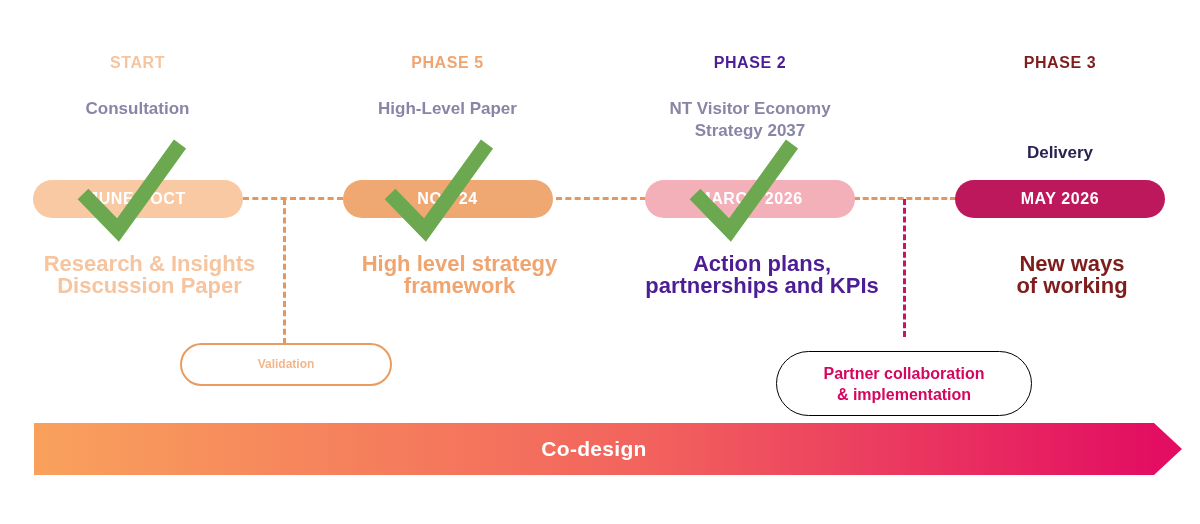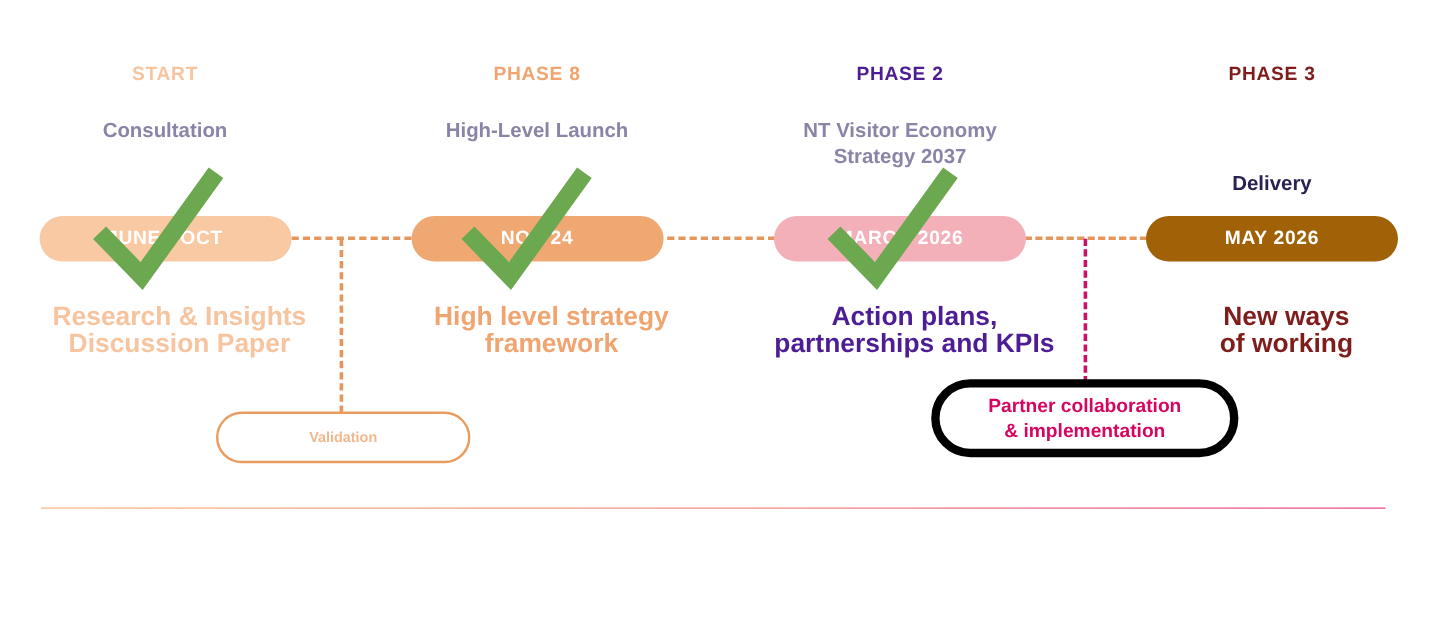--- a/index.html
+++ b/index.html
@@ -1,21 +1,21 @@
 <!DOCTYPE html>
 <html><head>
 <meta charset="utf-8">
 <style>
   * { margin: 0; padding: 0; box-sizing: border-box; }
   html, body { background: #ffffff; }
   body { font-family: "Liberation Sans", sans-serif; }
   .canvas {
     position: relative;
     width: 1200px;
-    height: 424px;
+    height: 524px;
     background: #ffffff;
     overflow: hidden;
   }
   .col { position: absolute; top: 0; height: 420px; }
   .col1 { left: 20px;  width: 235px; }
   .col2 { left: 330px; width: 235px; }
   .col3 { left: 630px; width: 240px; }
   .col4 { left: 940px; width: 240px; }
 
   .phase-label {
@@ -44,21 +44,21 @@
   
   .t-peach   { color: #F6C49E; }
   .t-orange  { color: #F0A46F; }
   .t-pink    { color: #4c1d95; }
   .t-magenta { color: #7f1d1d; }
   .t-purple  { color: #8A84A6; }
   .t-navy    { color: #2C2153; margin-top: 44px; }
   .bg-peach   { background: #F8C9A3; }
   .bg-orange  { background: #F0A873; }
   .bg-pink    { background: #F4B0B8; }
-  .bg-magenta { background: #a16207; }
+  .bg-magenta { background: #be185d; }
 
   .check {
     position: absolute; width: 112px; height: 108px; z-index: 3;
   }
   .check1 { left: 76px;  top: 136px; }
   .check2 { left: 383px; top: 136px; }
   .check3 { left: 688px; top: 136px; }
 
   .dash-h, .dash-v { position: absolute; z-index: 1; }
   .dash-h { border-top: 3px dashed #E5965C; height: 0; top: 197px; }
@@ -72,22 +72,22 @@
   .callout {
     position: absolute; background: #ffffff; text-align: center;
     font-weight: bold; z-index: 2; white-space: pre-line;
   }
   .callout-validation {
     left: 180px; top: 343px; width: 212px; height: 43px;
     border: 2px solid #EA9C60; border-radius: 22px;
     color: #F3B78C; font-size: 12px; line-height: 38px;
   }
   .callout-partner {
-    left: 776px; top: 316px; width: 256px; height: 65px;
-    border: 7px solid #000000; border-radius: 33px;
+    left: 776px; top: 351px; width: 256px; height: 65px;
+    border: 1px solid #000000; border-radius: 33px;
     color: #D6055F; font-size: 16px; line-height: 21px;
     display: flex; align-items: center; justify-content: center;
   }
 
   .arrow {
     position: absolute; left: 34px; top: 423px; width: 1120px; height: 52px;
     background: linear-gradient(90deg, #F9A15C 0%, #F2625D 55%, #E30E62 100%);
   }
   .arrow::after {
     content: ""; position: absolute; right: -28px; top: 0;
@@ -109,22 +109,22 @@
 
   <div class="col col1">
     <div class="phase-label t-peach">START</div>
     <div class="subtitle t-purple">Consultation</div>
     <div class="pill bg-peach">JUNE - OCT</div>
     <div class="desc t-peach">Research &amp; Insights
 Discussion Paper</div>
   </div>
 
   <div class="col col2">
-    <div class="phase-label t-orange">PHASE 8</div>
-    <div class="subtitle t-purple">High-Level Launch</div>
+    <div class="phase-label t-orange">PHASE 5</div>
+    <div class="subtitle t-purple">High-Level Paper</div>
     <div class="pill bg-orange">NOV 24</div>
     <div class="desc t-orange">High level strategy
 framework</div>
   </div>
 
   <div class="col col3">
     <div class="phase-label t-pink">PHASE 2</div>
     <div class="subtitle t-purple">NT Visitor Economy
 Strategy 2037</div>
     <div class="pill bg-pink">MARCH 2026</div>

